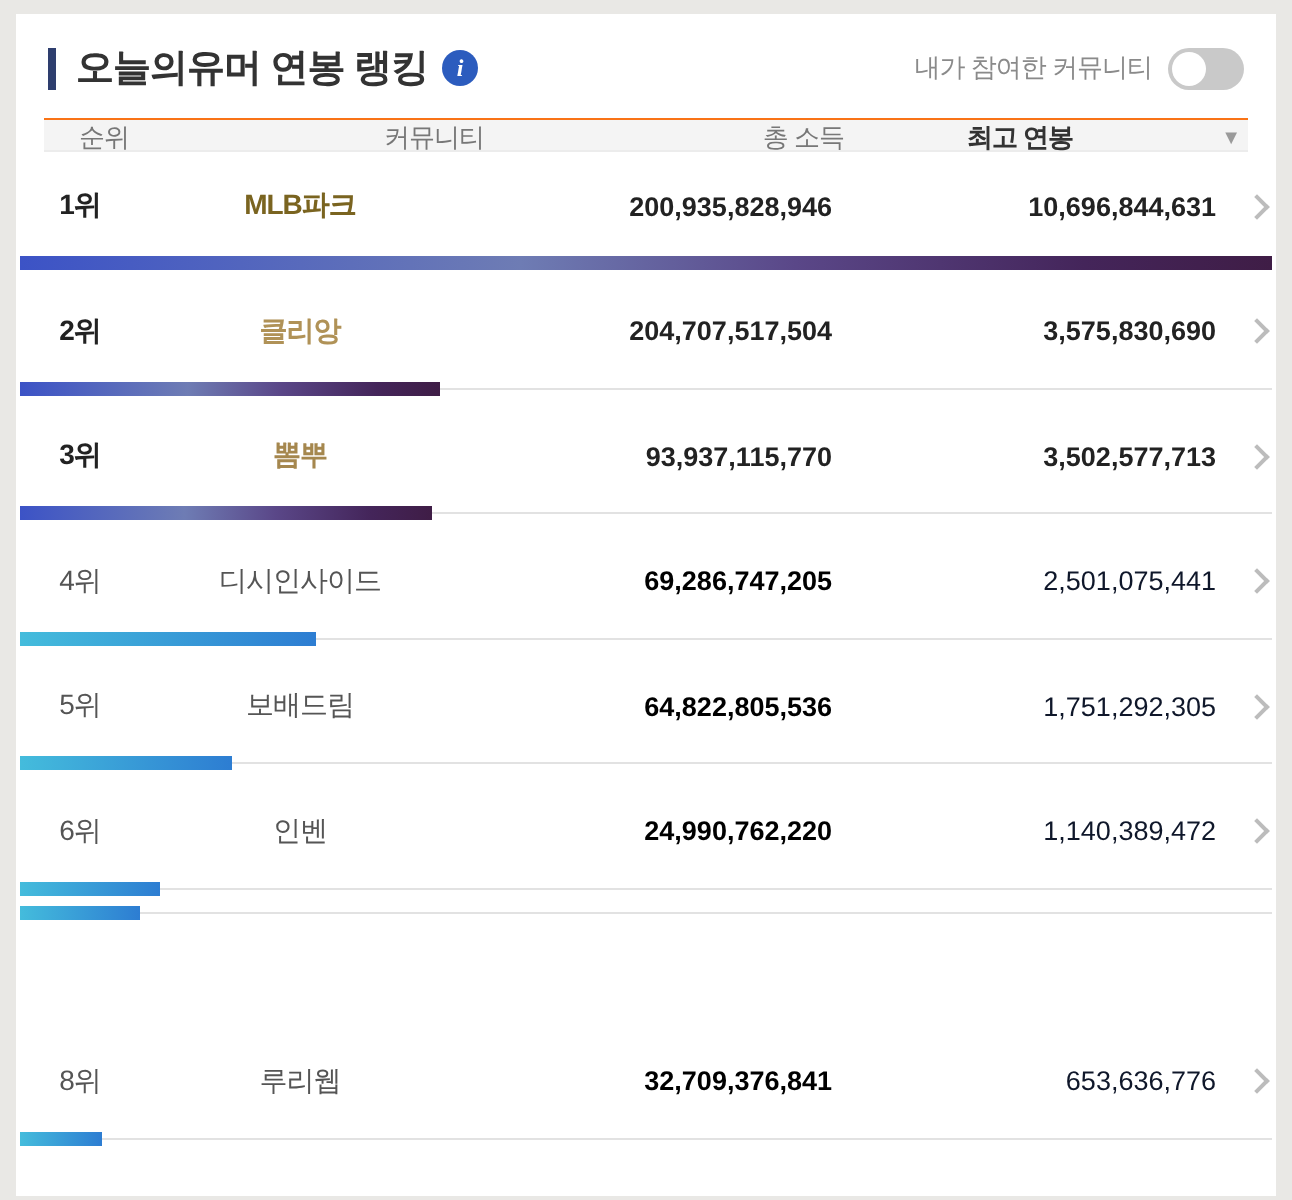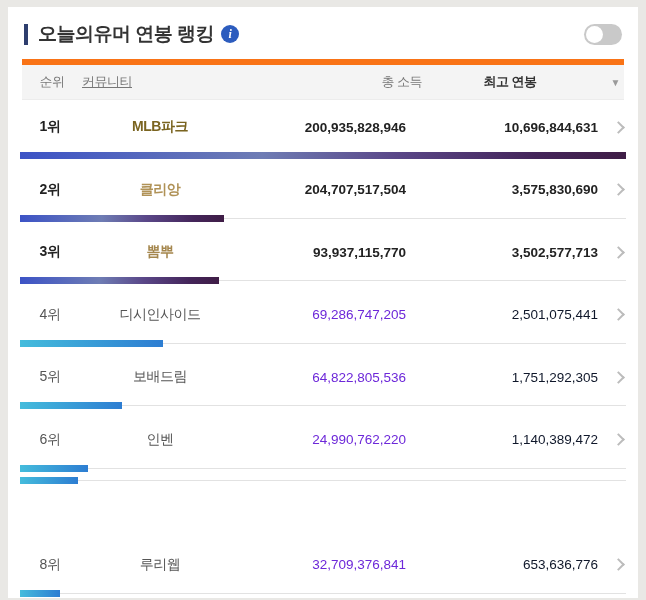--- a/index.html
+++ b/index.html
@@ -32,42 +32,42 @@
     position: relative; width: 38px; height: 21px; border-radius: 11px;
     background: #c9c9c9; display: inline-block; cursor: pointer;
   }
   .toggle .knob {
     position: absolute; left: 2px; top: 2px; width: 17px; height: 17px;
     border-radius: 50%; background: #ffffff;
   }
 
   
   .thead {
-    margin: 2px 14px 0 14px; height: 41px; background: #f4f4f4;
-    border-top: 6px solid #f97316; border-bottom: 1px solid #ececec;
+    margin: 2px 14px 0 14px; height: 17px; background: #f4f4f4;
+    border-top: 1px solid #f97316; border-bottom: 1px solid #ececec;
     display: grid; grid-template-columns: 60px 160px 1fr 176px 26px;
     align-items: center; font-size: 13px; color: #777777; letter-spacing: -0.5px;
   }
   .thead .h-rank   { text-align: center; }
-  .thead .h-comm   { text-align: left; text-decoration: underline; }
+  .thead .h-comm   { text-align: right; }
   .thead .h-total  { text-align: right; }
   .thead .h-salary { text-align: center; font-weight: 700; color: #333333; }
   .thead .h-caret  { text-align: right; padding-right: 4px; color: #9a9a9a; font-size: 10px; cursor: pointer; }
 
   
-  #rows { padding: 0 12px; }
+  #rows { padding: 0 2px; }
   .row { height: 62.5px; padding-top: 2px; }
   .row-main {
     height: 50px; display: grid;
     grid-template-columns: 60px 160px 1fr 176px 26px;
     align-items: center; font-size: 13.5px; color: #555555; cursor: pointer;
   }
   .cell.rank   { text-align: center; font-size: 14px; letter-spacing: -0.5px; }
   .cell.comm   { text-align: center; font-size: 14px; letter-spacing: -0.5px; }
-  .cell.total  { text-align: right; padding-right: 18px; color: #6d28d9; }
+  .cell.total  { text-align: right; padding-right: 18px; color: #000000; font-weight: bold; }
   .cell.salary { text-align: right; padding-right: 2px; color: #0f172a; }
   .row.top .cell.rank, .row.top .cell.comm,
   .row.top .cell.total, .row.top .cell.salary { font-weight: 700; color: #222222; }
   .caret-cell { text-align: right; }
   .chev {
     display: inline-block; width: 9px; height: 9px;
     border-top: 2px solid #bcbcbc; border-right: 2px solid #bcbcbc;
     transform: rotate(45deg); margin-right: 3px;
   }
   .row-bar { position: relative; height: 8px; }
@@ -85,20 +85,21 @@
 
 <div class="card">
 
   <div class="card-head">
     <div class="title-wrap">
       <span class="accent-bar"></span>
       <span class="page-title">오늘의유머 연봉 랭킹</span>
       <span class="info">i</span>
     </div>
     <div class="toggle-wrap">
+      <span class="toggle-label">내가 참여한 커뮤니티</span>
       <span class="toggle">
           <span class="knob"></span>
         </span>
     </div>
   </div>
 
   <div class="thead">
     <span class="h-rank">순위</span>
     <span class="h-comm">커뮤니티</span>
     <span class="h-total">총 소득</span>

